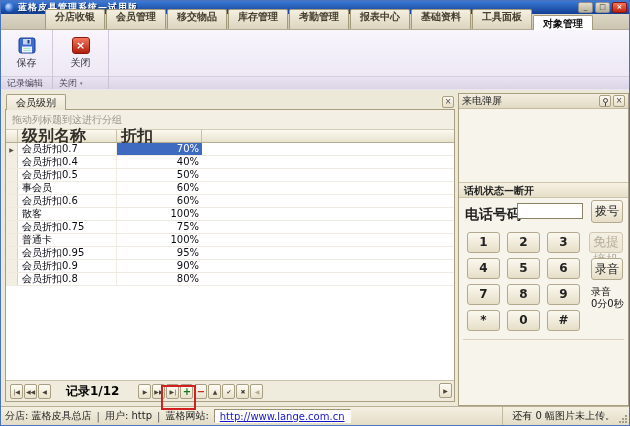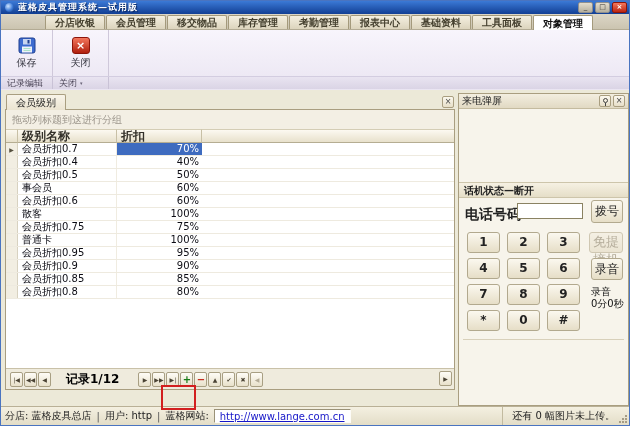--- a/index.html
+++ b/index.html
@@ -22,21 +22,21 @@
              border:1px solid #8f8f8f; border-radius:2px; color:#333;
              background:linear-gradient(#e4ddcd,#b6b09e); }
   .win-btn.close { background:linear-gradient(#f4775d,#bb2412); color:#fff;
                    border-color:#8c150a; font-weight:bold; }
 
   
   .tabstrip { position:absolute; left:0; top:13px; right:0; height:16px;
               background:linear-gradient(#dcd6c6,#cbc4b0);
               border-bottom:1px solid #b3ab94;
               display:flex; align-items:flex-end; padding-left:44px; }
-  .tab { height:14px; line-height:13px; padding:0 9px; font-size:10px; font-weight:bold;
+  .tab { height:20px; line-height:13px; padding:0 9px; font-size:10px; font-weight:bold;
          color:#45402f; background:linear-gradient(#f4efe0,#dcd4bd);
          border:1px solid #a49a7c; border-bottom:none; border-radius:2px 2px 0 0;
          margin-right:1px; white-space:nowrap; }
   .tab.active { background:#fff; color:#111; height:15px; line-height:15px;
                 margin-bottom:-1px; position:relative; z-index:2; }
 
   
   .ribbon { position:absolute; left:0; top:29px; right:0; height:60px;
             background:linear-gradient(#f8f5fc,#eae5f2); }
   .ribbon-groups { display:flex; height:46px; }
@@ -63,28 +63,28 @@
   
   .left-panel { position:absolute; left:2px; top:92px; width:454px; height:313px; }
   .panel-tab { position:absolute; left:3px; top:1px; height:16px; padding:0 9px;
                font-size:10px; line-height:15px; color:#222;
                background:linear-gradient(#f8f4e9,#ebe4d1);
                border:1px solid #a99e80; border-bottom:none; border-radius:2px 2px 0 0; z-index:2; }
   .panel-close-btn { position:absolute; right:3px; top:3px; width:12px; height:12px;
                      border:1px solid #a99e80; border-radius:2px;
                      background:linear-gradient(#fbf8ef,#e7dfc8);
                      font-size:8px; line-height:10px; text-align:center; color:#444; z-index:2; }
-  .panel-body { position:absolute; left:2px; top:16px; width:450px; bottom:16px;
+  .panel-body { position:absolute; left:2px; top:16px; width:450px; bottom:4px;
                 border:1px solid #a99e80; background:#f3efe4;
                 display:flex; flex-direction:column; }
   .groupby { height:19px; line-height:19px; padding-left:6px; font-size:10px; color:#9a948a; }
   .grid-header { display:flex; height:14px; }
   .hcell { background:linear-gradient(#fcf9f1,#e8e1cc);
            border-top:1px solid #d4cdb5; border-right:1px solid #c8c0a6;
-           border-bottom:1px solid #b5ad92; font-size:12px; font-weight:bold;
+           border-bottom:1px solid #b5ad92; font-size:16px; font-weight:bold;
            color:#33302a; line-height:12px; padding-left:4px; }
   .col-ind { width:12px; padding-left:0; }
   .col-name { width:99px; }
   .col-disc { width:85px; }
   .col-fill { flex:1; border-right:none; }
   .grid-rows { background:#fff; }
   .grid-row { display:flex; height:13px; border-bottom:1px solid #eeeadf; font-size:10px; }
   .cell-ind { width:12px; background:#f2eee2; border-right:1px solid #d8d2c0;
               font-size:6px; color:#55503f; display:flex; align-items:center; justify-content:center; }
   .cell-name { width:99px; padding-left:4px; border-right:1px solid #f0ece1;
@@ -277,25 +277,20 @@
             <div class="cell-name">会员折扣0.95</div>
             <div class="cell-disc">95%</div>
           </div>
           <div class="grid-row">
             <div class="cell-ind"></div>
             <div class="cell-name">会员折扣0.9</div>
             <div class="cell-disc">90%</div>
           </div>
           <div class="grid-row">
             <div class="cell-ind"></div>
-            <div class="cell-name">会员折扣0.85</div>
-            <div class="cell-disc">85%</div>
-          </div>
-          <div class="grid-row">
-            <div class="cell-ind"></div>
             <div class="cell-name">会员折扣0.8</div>
             <div class="cell-disc">80%</div>
           </div>
         </div>
       <div class="grid-filler"></div>
       <div class="navigator">
         <span id="nav-left" style="display:flex;gap:1px;">
             <div class="nav-btn">|◀</div>
             <div class="nav-btn">◀◀</div>
             <div class="nav-btn">◀</div>

